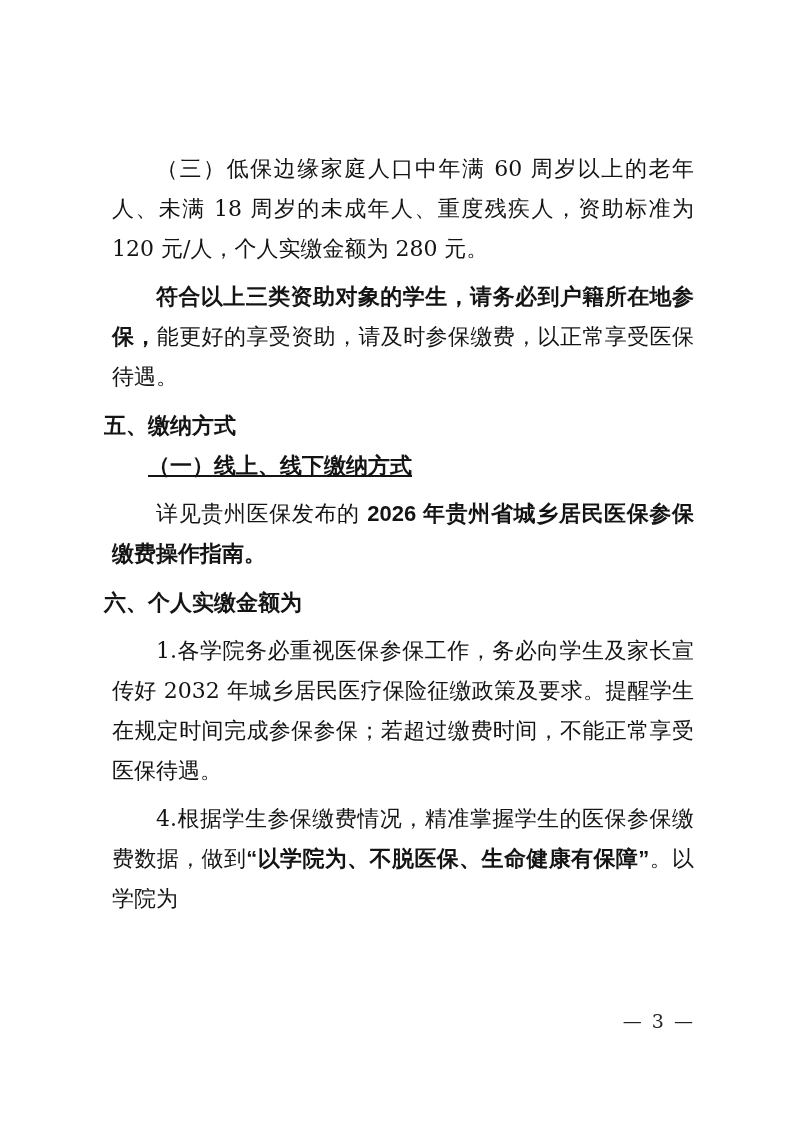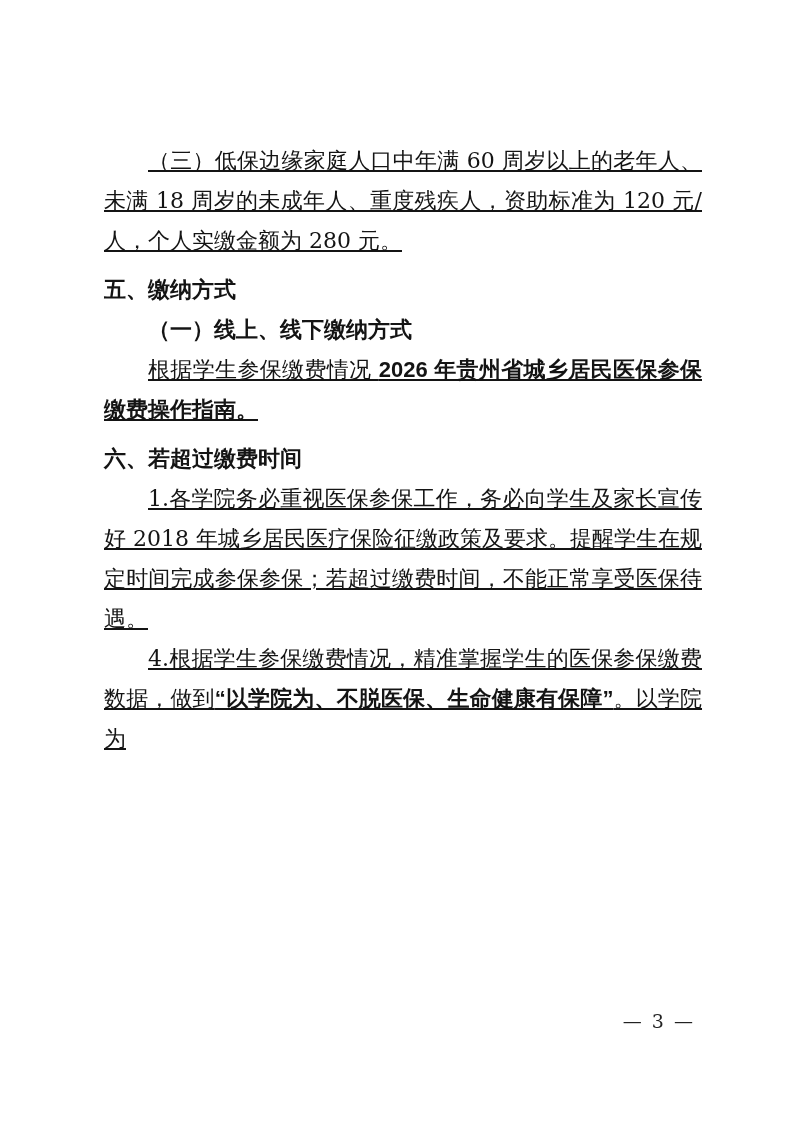--- a/index.html
+++ b/index.html
@@ -18,40 +18,40 @@
     .doc-body {
       position: absolute;
       left: 104px;
       top: 141px;
       width: 598px;
       font-size: 22px;
       line-height: 40px;
       text-align: justify;
     }
     .para {
-      margin: 0;
+      margin: 8px;
       text-indent: 2em;
-      text-decoration: underline;
     }
     .seg-regular {
       font-family: "DejaVu Serif", serif;
       font-weight: normal;
     }
     .seg-bold {
       font-family: "Liberation Sans", sans-serif;
       font-weight: bold;
     }
     .heading {
       margin: 0;
       font-family: "Liberation Sans", sans-serif;
       font-weight: bold;
       text-indent: 0;
     }
     .heading-indent {
       text-indent: 2em;
+      text-decoration: underline;
     }
     .gap-before {
       margin-top: 9px;
     }
     .page-number {
       position: absolute;
       top: 1008px;
       right: 98px;
       font-size: 19px;
       line-height: 26px;
@@ -62,33 +62,36 @@
   </style>
 </head>
 <body>
 
 <div class="doc-body">
 
   <p class="para">
     <span class="seg-regular">（三）低保边缘家庭人口中年满 60 周岁以上的老年人、未满 18 周岁的未成年人、重度残疾人，资助标准为 120 元/人，个人实缴金额为 280 元。</span>
   </p>
 
+  <p class="para">
+    <span class="seg-bold">符合以上三类资助对象的学生，请务必到户籍所在地参保，</span><span class="seg-regular">能更好的享受资助，请及时参保缴费，以正常享受医保待遇。</span>
+  </p>
 
   <p class="heading gap-before">五、缴纳方式</p>
 
   <p class="heading heading-indent">（一）线上、线下缴纳方式</p>
 
   <p class="para">
-    <span class="seg-regular">根据学生参保缴费情况 </span><span class="seg-bold">2026 年贵州省城乡居民医保参保缴费操作指南。</span>
+    <span class="seg-regular">详见贵州医保发布的 </span><span class="seg-bold">2026 年贵州省城乡居民医保参保缴费操作指南。</span>
   </p>
 
-  <p class="heading gap-before">六、若超过缴费时间</p>
+  <p class="heading gap-before">六、个人实缴金额为</p>
 
   <p class="para">
-    <span class="seg-regular">1.各学院务必重视医保参保工作，务必向学生及家长宣传好 2018 年城乡居民医疗保险征缴政策及要求。提醒学生在规定时间完成参保参保；若超过缴费时间，不能正常享受医保待遇。</span>
+    <span class="seg-regular">1.各学院务必重视医保参保工作，务必向学生及家长宣传好 2032 年城乡居民医疗保险征缴政策及要求。提醒学生在规定时间完成参保参保；若超过缴费时间，不能正常享受医保待遇。</span>
   </p>
 
 
 
   <p class="para">
     <span class="seg-regular">4.根据学生参保缴费情况，精准掌握学生的医保参保缴费数据，做到</span><span class="seg-bold">“以学院为、不脱医保、生命健康有保障”</span><span class="seg-regular">。以学院为</span>
   </p>
 
 </div>
 

